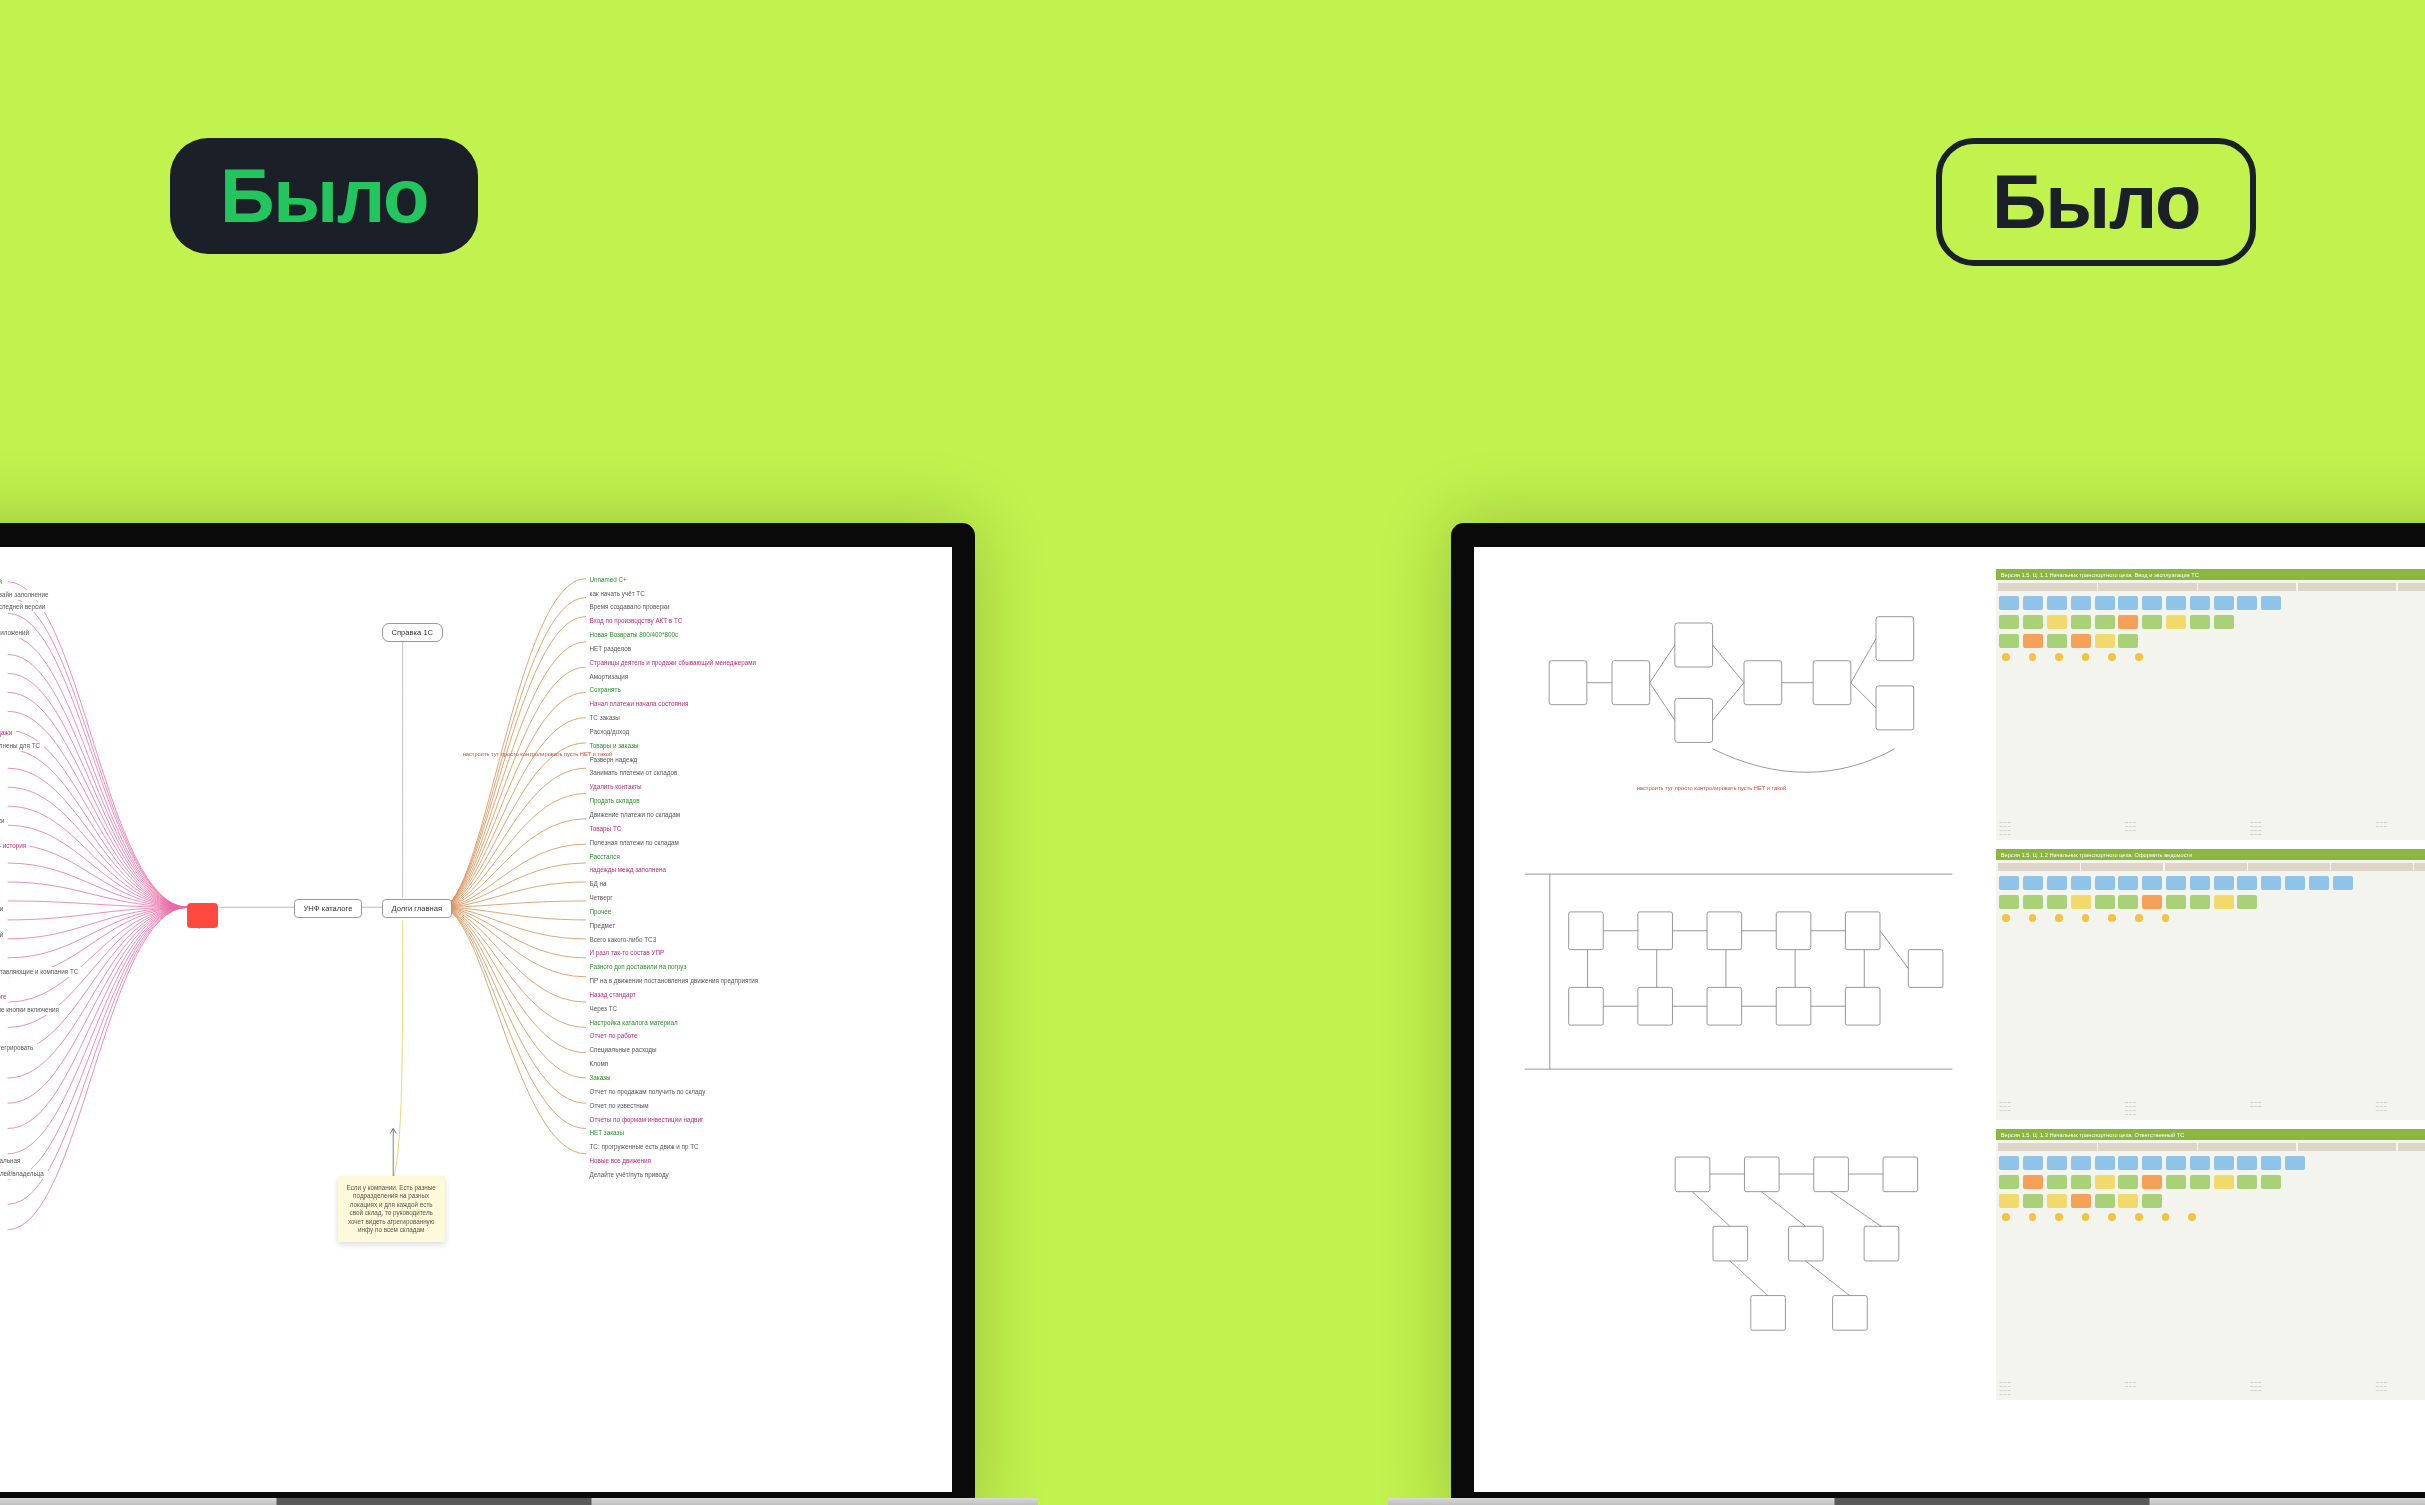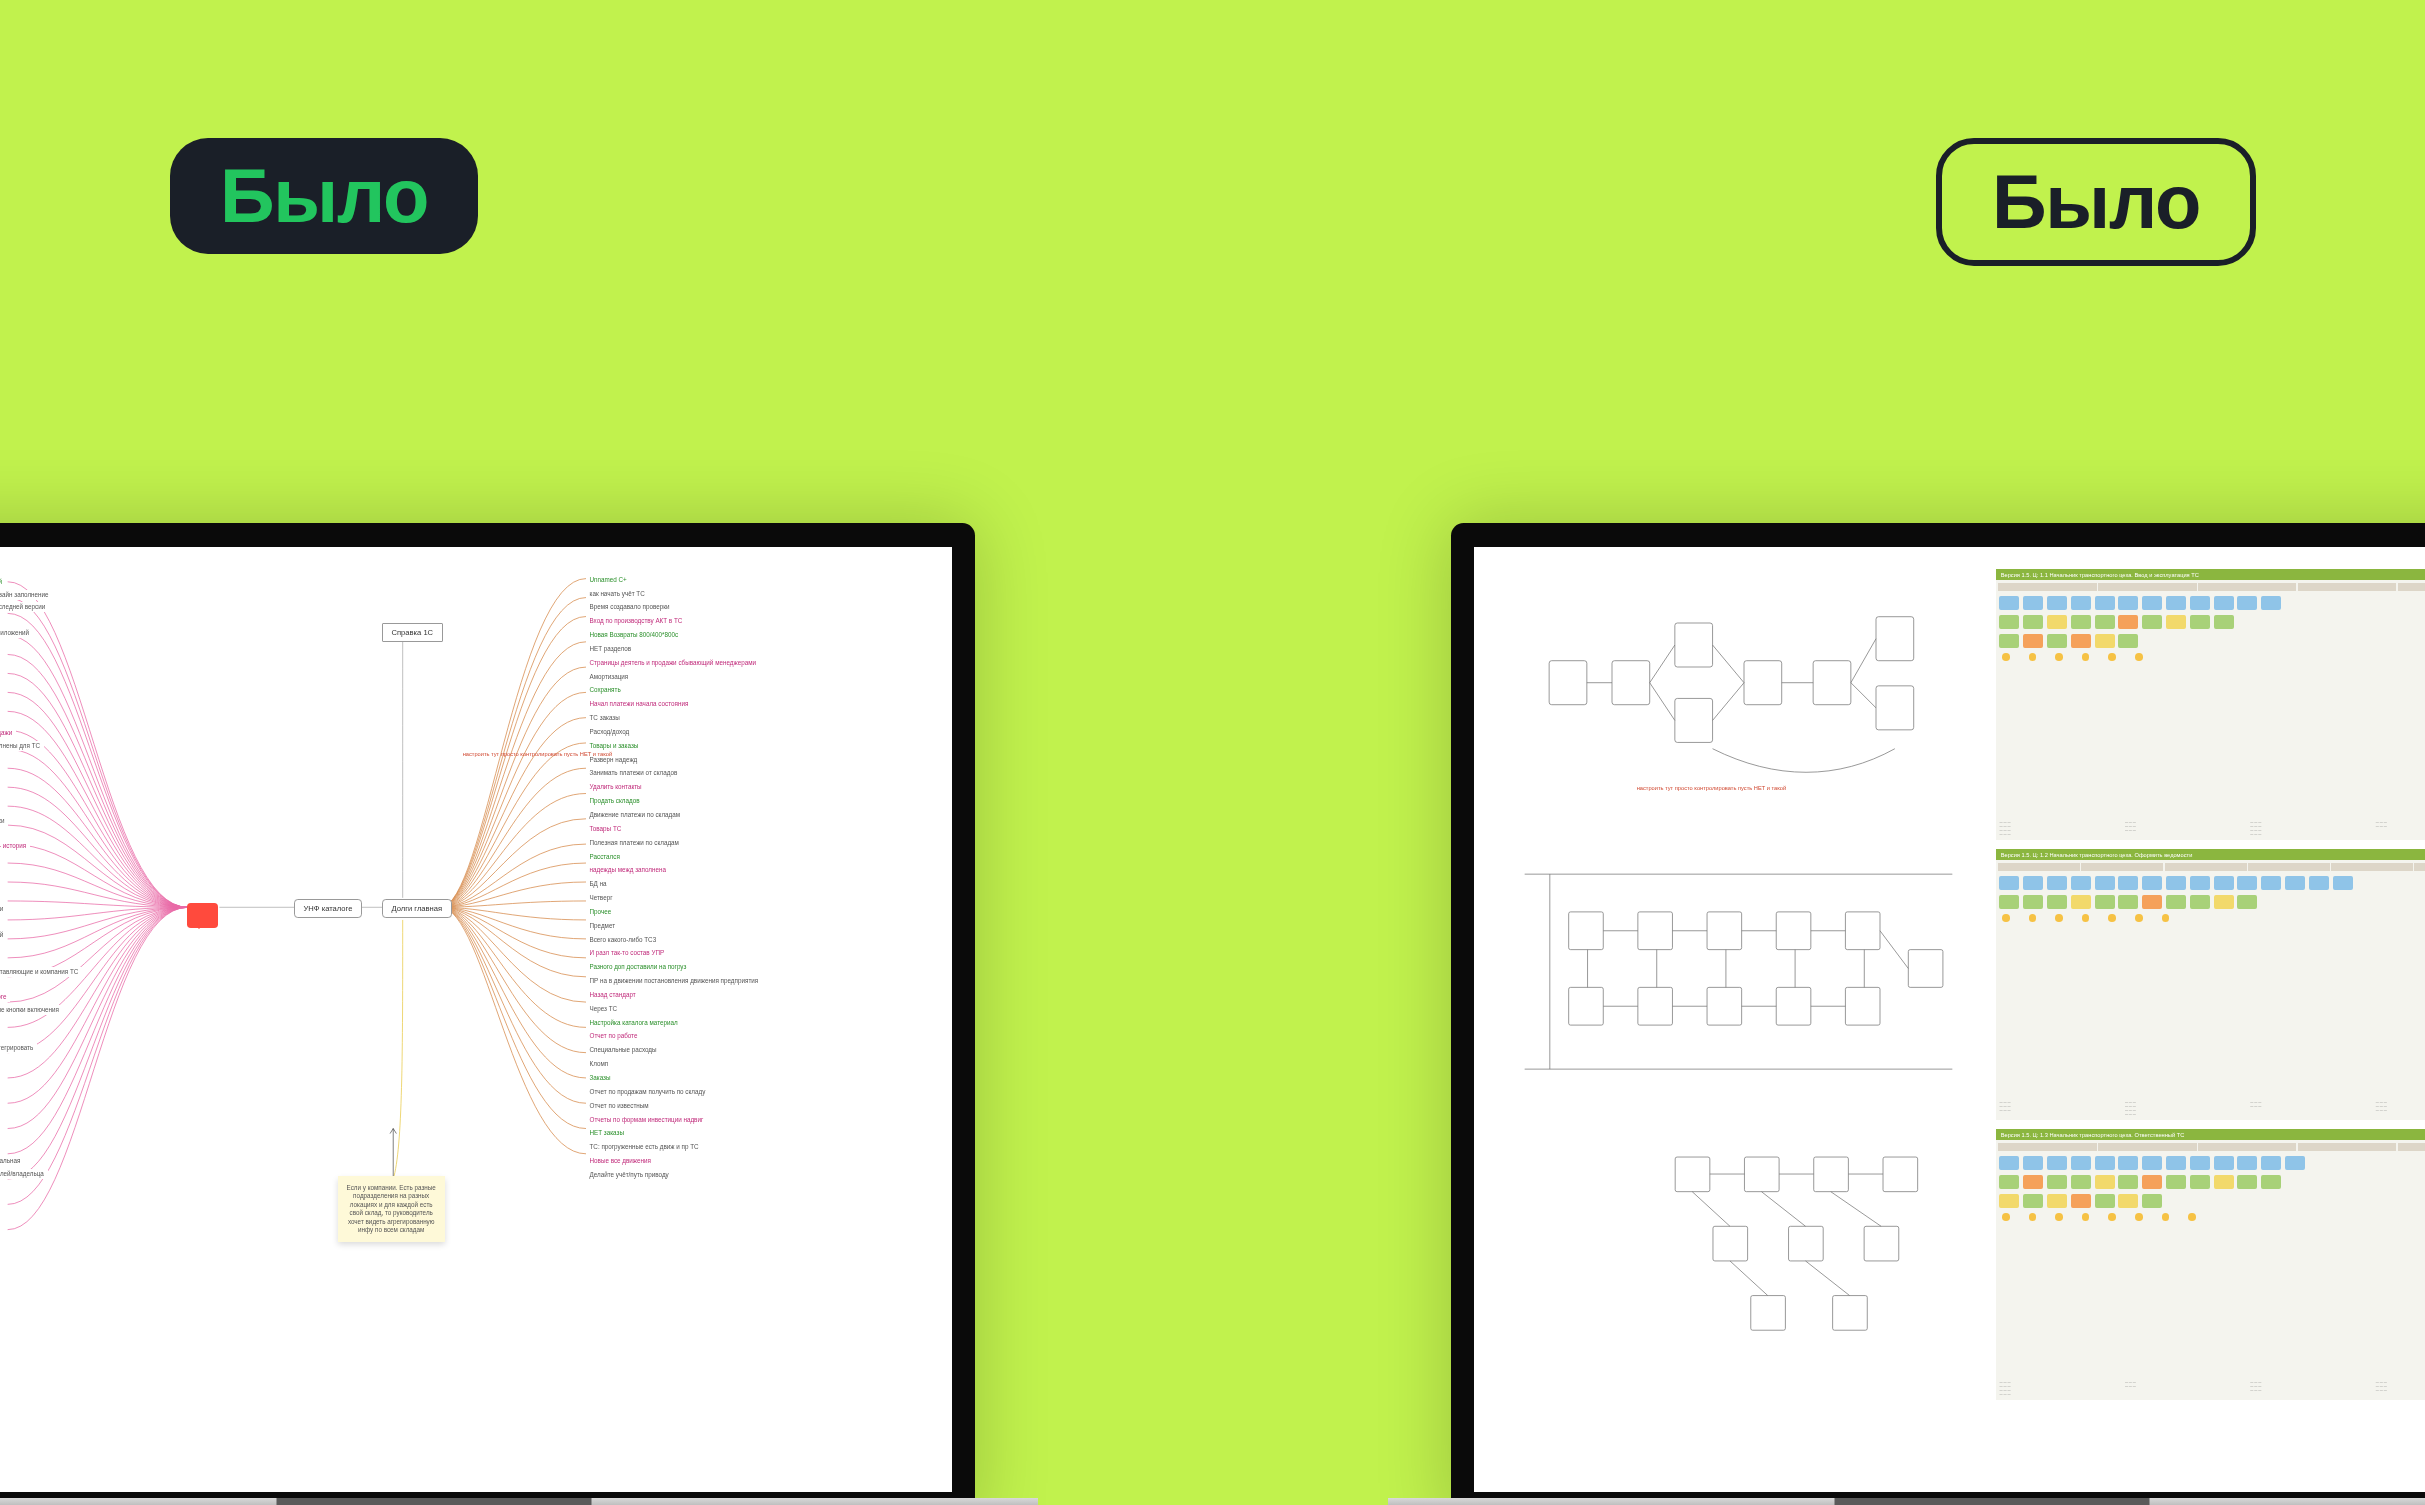--- a/index.html
+++ b/index.html
@@ -94,21 +94,21 @@
   border: 0.6px solid #999;
   border-radius: 3.8px;
   background: #fff;
   font-size: 7.6px;
 }
 .mm-top {
   position: absolute;
   top: 76px; left: 466px;
   padding: 3.8px 8.8px;
   border: 0.6px solid #999;
-  border-radius: 1px;
+  border-radius: 7px;
   background: #fff;
   font-size: 7.6px;
 }
 .mm-chat {
   position: absolute;
   top: 356px; left: 271px;
   width: 31px; height: 25px;
   background: #ff4a3d;
   border-radius: 3.8px;
 }

